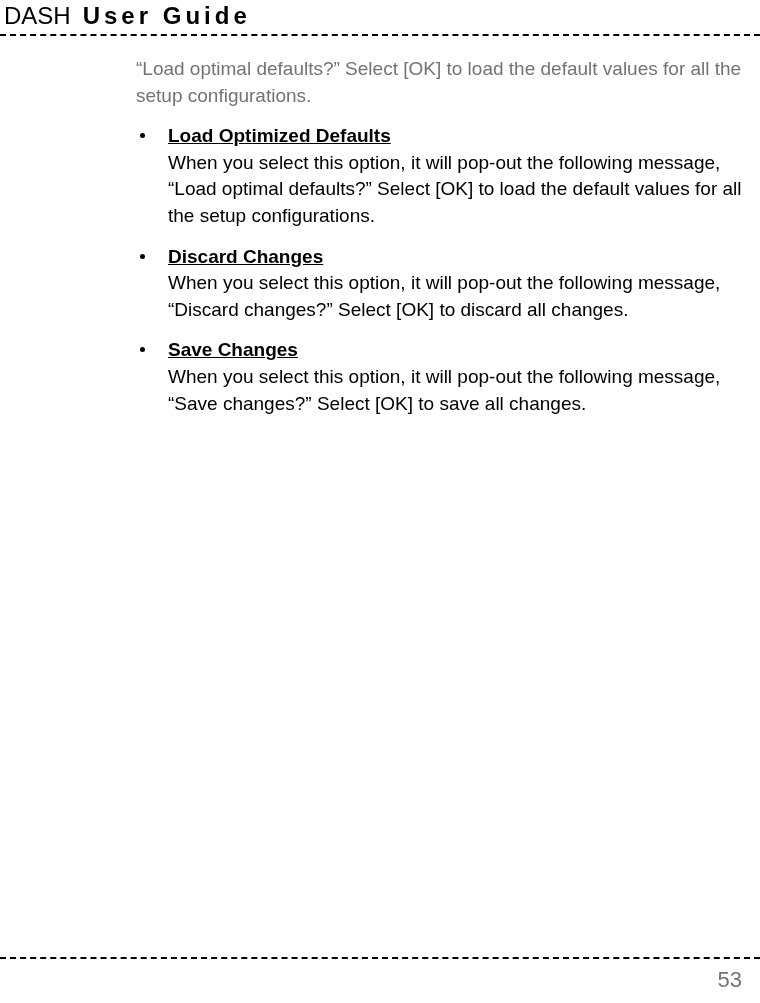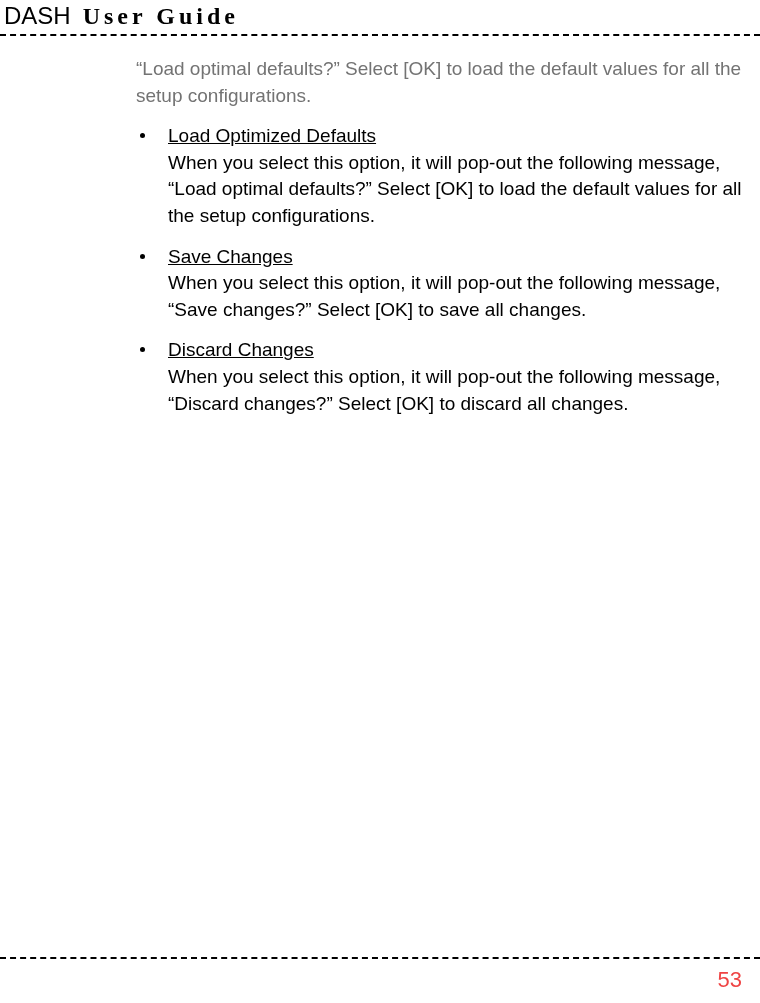--- a/index.html
+++ b/index.html
@@ -24,21 +24,21 @@
     }
     
     .header-brand {
       font-family: Liberation Sans, sans-serif;
       font-size: 24px;
       font-weight: normal;
       margin-right: 12px;
     }
     
     .header-title {
-      font-family: Liberation Serif, serif;
+      font-family: Liberation Sans, sans-serif;
       font-size: 24px;
       font-weight: bold;
       letter-spacing: 4px;
     }
     
     .content {
       padding: 20px 0 0 0;
       margin-left: 136px;
     }
     
@@ -64,21 +64,21 @@
       left: 4px;
       top: 10px;
       width: 5px;
       height: 5px;
       background: #000;
       border-radius: 50%;
     }
     
     .bullet-title {
       font-size: 19px;
-      font-weight: normal;
+      font-weight: bold;
       text-decoration: underline;
       color: #000;
       line-height: 1.4;
     }
     
     .bullet-text {
       font-size: 19px;
       line-height: 1.4;
       color: #000;
     }
@@ -92,21 +92,21 @@
     
     .footer-line {
       border-top: 2px dashed #000;
       margin-bottom: 8px;
     }
     
     .page-number {
       text-align: right;
       font-size: 22px;
       padding-right: 18px;
-      color: #ef4444;
+      color: #737373;
     }
   </style>
 </head>
 <body>
 
 <div class="header">
   <span class="header-brand">DASH</span>
   <span class="header-title">User Guide</span>
 </div>
 
@@ -114,27 +114,27 @@
   <p class="intro-text">“Load optimal defaults?” Select [OK] to load the default values for all the setup configurations.</p>
 
   <ul class="bullet-list">
     <li class="bullet-item">
       <span class="bullet-marker"></span>
       <span class="bullet-title">Load Optimized Defaults</span><br>
       <span class="bullet-text">When you select this option, it will pop-out the following message, “Load optimal defaults?” Select [OK] to load the default values for all the setup configurations.</span>
     </li>
     <li class="bullet-item">
       <span class="bullet-marker"></span>
-      <span class="bullet-title">Save Changes</span><br>
-      <span class="bullet-text">When you select this option, it will pop-out the following message, “Save changes?” Select [OK] to save all changes.</span>
+      <span class="bullet-title">Discard Changes</span><br>
+      <span class="bullet-text">When you select this option, it will pop-out the following message, “Discard changes?” Select [OK] to discard all changes.</span>
     </li>
     <li class="bullet-item">
       <span class="bullet-marker"></span>
-      <span class="bullet-title">Discard Changes</span><br>
-      <span class="bullet-text">When you select this option, it will pop-out the following message, “Discard changes?” Select [OK] to discard all changes.</span>
+      <span class="bullet-title">Save Changes</span><br>
+      <span class="bullet-text">When you select this option, it will pop-out the following message, “Save changes?” Select [OK] to save all changes.</span>
     </li>
   </ul>
 </div>
 
 <div class="footer">
   <div class="footer-line"></div>
   <div class="page-number">53</div>
 </div>
 
 </body></html>

